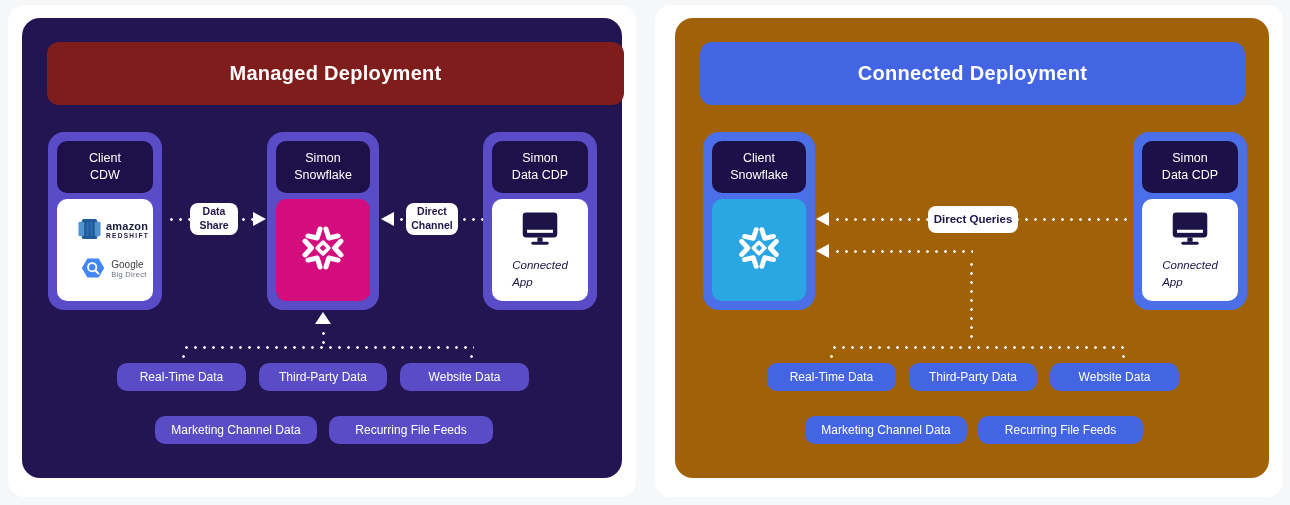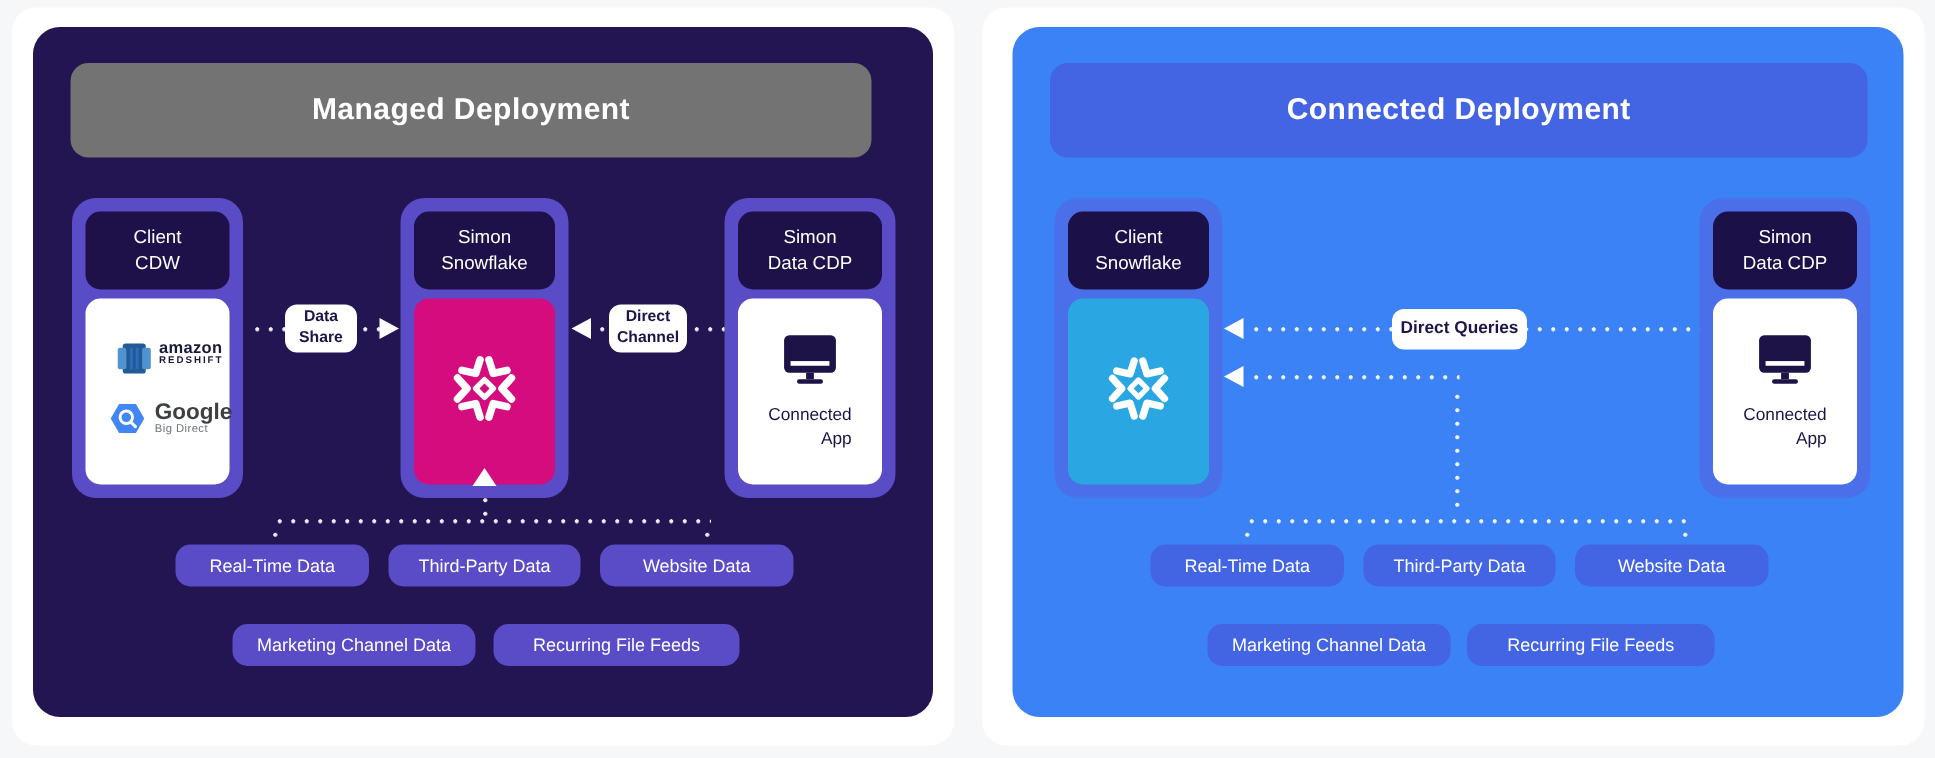--- a/index.html
+++ b/index.html
@@ -12,62 +12,62 @@
   }
   .stage { position:absolute; inset:0; }
   .card {
     position:absolute; top:5px; width:628px; height:492px;
     background:#FFFFFF; border-radius:16px;
   }
   .card.left { left:8px; }
   .card.right { left:655px; }
   .panel { position:absolute; top:13px; border-radius:18px; }
   .panel.managed { left:14px; width:600px; height:460px; background:#221552; }
-  .panel.connected { left:20px; width:594px; height:460px; background:#3b82f6; }
+  .panel.connected { left:20px; width:594px; height:460px; background:#a16207; }
 
   .panel-header {
     position:absolute; left:25px; top:24px; height:63px; border-radius:12px;
     display:flex; align-items:center; justify-content:center;
     color:#FFFFFF; font-size:20px; font-weight:600; letter-spacing:.3px;
   }
-  .managed .panel-header { width:534px; background:#737373; }
+  .managed .panel-header { width:577px; background:#7f1d1d; }
   .connected .panel-header { width:545px; background:#4465E3; }
 
   .node {
-    position:absolute; top:114px; height:200px; border-radius:16px;
+    position:absolute; top:114px; height:178px; border-radius:16px;
     padding:9px; display:flex; flex-direction:column;
   }
   .managed .node { background:#5A4BC6; }
   .connected .node { background:#4A6FE9; }
   .node-label {
     height:52px; border-radius:10px; flex:none;
     display:flex; align-items:center; justify-content:center;
     color:#FFFFFF; font-size:12.5px; font-weight:500; line-height:1.35;
     text-align:center; white-space:pre-line;
   }
   .managed .node-label { background:#1E1048; }
   .connected .node-label { background:#1C1048; }
   .node-card {
     flex:1; margin-top:6px; border-radius:10px; background:#FFFFFF;
     display:flex; flex-direction:column; align-items:center; justify-content:center;
   }
   .node-card.pink { background:#D50C7D; }
   .node-card.sfblue { background:#2AA7E3; }
 
-  .logo-row { display:flex; align-items:flex-start; gap:5px;padding-left:17px; }
+  .logo-row { display:flex; align-items:center; gap:5px;padding-left:17px; }
   .logo-row + .logo-row { margin-top:11px; }
   .logo-text { display:flex; flex-direction:column; line-height:1.05; }
   .rs-name { font-size:11px; font-weight:700; color:#1A1B3A; letter-spacing:.2px; }
   .rs-prod { font-size:6.5px; font-weight:600; color:#1A1B3A; letter-spacing:1.3px; }
-  .gq-name { font-size:15px; font-weight:700; color:#3C4043; }
+  .gq-name { font-size:10px; font-weight:400; color:#3C4043; }
   .gq-prod { font-size:7.5px; color:#6B7280; letter-spacing:.3px; }
 
   .app-label {
     margin-top:7px; color:#1D1347; font-size:11.5px; font-weight:500;
-    line-height:1.4; text-align:right; white-space:pre-line;
+    line-height:1.4; text-align:left; white-space:pre-line;font-style:italic;
   }
 
   .dots-h {
     position:absolute; height:3px; background-repeat:repeat-x;
     background-image:radial-gradient(circle, rgba(255,255,255,.92) 1.2px, transparent 1.55px);
     background-size:9px 3px; background-position:2px 50%;
   }
   .dots-v {
     position:absolute; width:3px; background-repeat:repeat-y;
     background-image:radial-gradient(circle, rgba(255,255,255,.92) 1.2px, transparent 1.55px);

